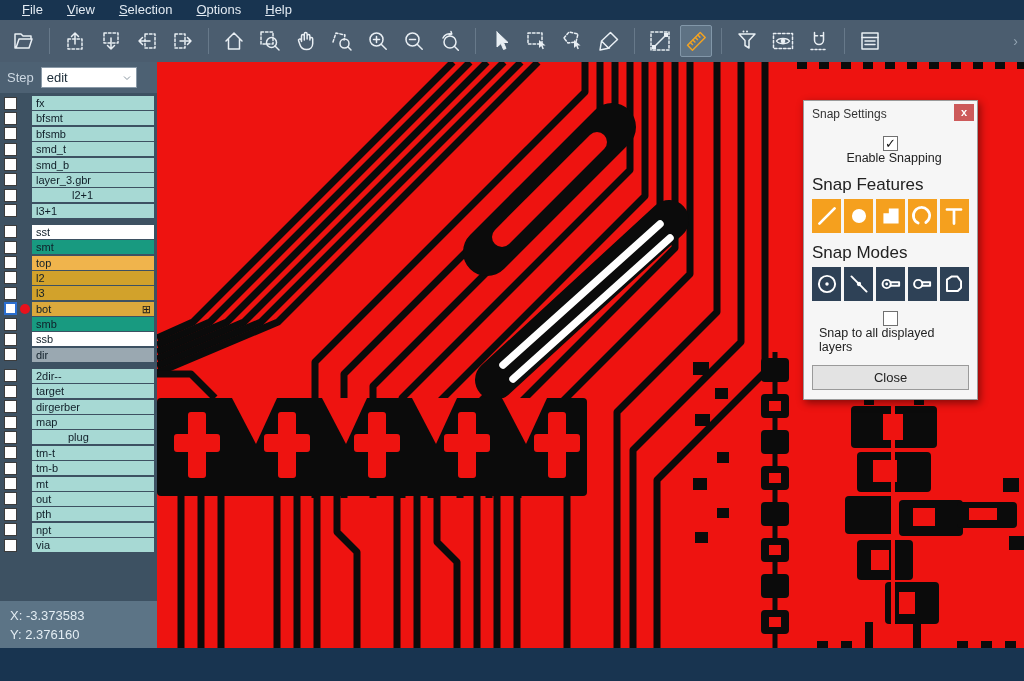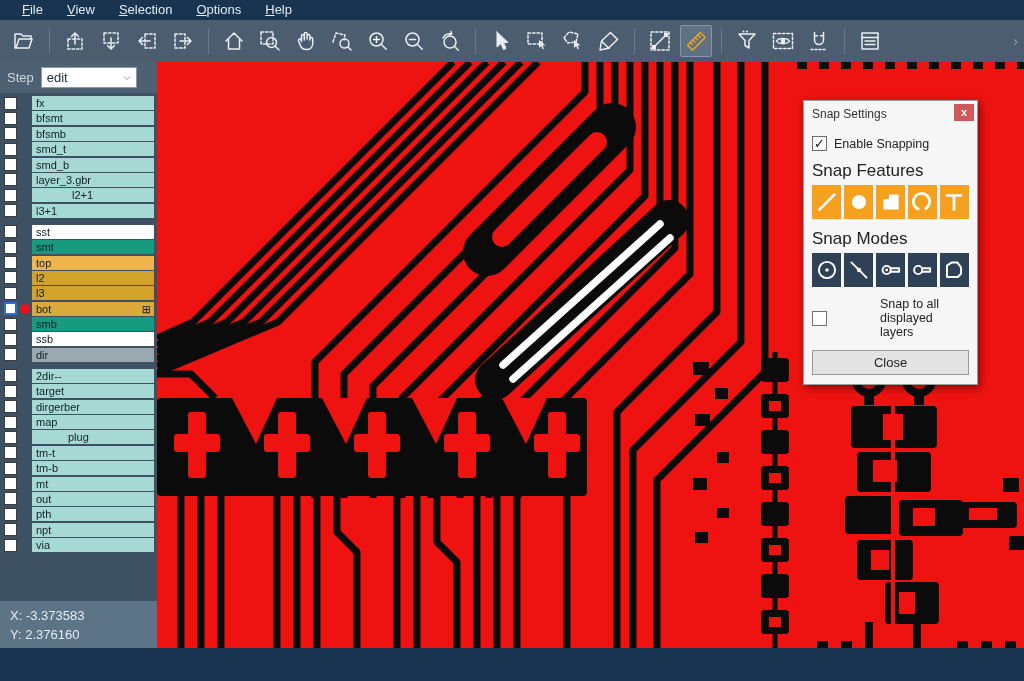--- a/index.html
+++ b/index.html
@@ -45,21 +45,21 @@
   .pcb .ln5 { stroke:#0b0b0b; stroke-width:5; fill:none; }
   .pcb .blk { fill:#0b0b0b; }
   .pcb .redf { fill:var(--c-board_red); }
 
   
   .dialog { position:absolute; left:803px; top:100px; width:175px; background:#f6f6f6; border:1px solid #9b9b9b; box-shadow:2px 3px 8px rgba(0,0,0,.45); }
   .dlg-title { height:25px; display:flex; align-items:center; padding-left:8px; position:relative; }
   .dlg-title span { font-size:12px; color:#333; }
   .dlg-close { position:absolute; right:3px; top:3px; width:20px; height:17px; background:#cd5a5a; color:#fff; font-size:11px; line-height:16px; text-align:center; font-weight:bold; }
   .dlg-body { padding:4px 8px 9px 8px; }
-  .chk-row { display:flex; align-items:center; margin:6px 0 2px 0; }
+  .chk-row { display:flex; align-items:center; margin:6px 0 2px 0;flex-direction:column; }
   .chk { width:15px; height:15px; background:#fff; border:1px solid #707070; font-size:13px; line-height:13px; text-align:center; color:#111; flex:none; }
   .chk.on::after { content:"✓"; }
   .chk-row label { font-size:12.5px; color:#222; margin-left:7px; }
   .dlg-sec { font-size:17px; color:#222; margin:10px 0 4px 0; }
   .dlg-btnrow { display:flex; gap:2.5px; }
   .sq-btn { width:34px; height:34px; display:flex; align-items:center; justify-content:center; }
   .sq-btn.orange { background:var(--c-accent_orange); }
   .sq-btn.navy { background:var(--c-accent_navy); }
   .sq-btn svg { width:26px; height:26px; stroke:#fff; fill:none; stroke-width:2; stroke-linecap:round; stroke-linejoin:round; }
   .dlg-closebtn { margin-top:9px; width:100%; height:25px; background:#e3e3e3; border:1px solid #9a9a9a; font-size:13px; color:#222; font-family:"Liberation Sans",sans-serif; }
@@ -634,21 +634,21 @@
               <circle cx="8.5" cy="12" r="3.8" stroke-width="1.8"></circle>
               <path d="M12 10.3h7.5v3.4H12" stroke-width="1.8"></path>
             </svg>
           </div>
           <div class="sq-btn navy">
             <svg viewBox="0 0 24 24">
               <path d="M5.5 18.5V8l4.5-3h5l3.5 4.5v6l-3 3z" stroke-width="1.8"></path>
             </svg>
           </div>
         </div>
-      <div class="chk-row" style="margin-top:10px;gap:46px;">
+      <div class="chk-row" style="margin-top:10px;">
         <span class="chk" id="chk-all"></span>
         <label>Snap to all displayed layers</label>
       </div>
       <button class="dlg-closebtn">Close</button>
     </div>
   </div>
 
 
 </div>
 

